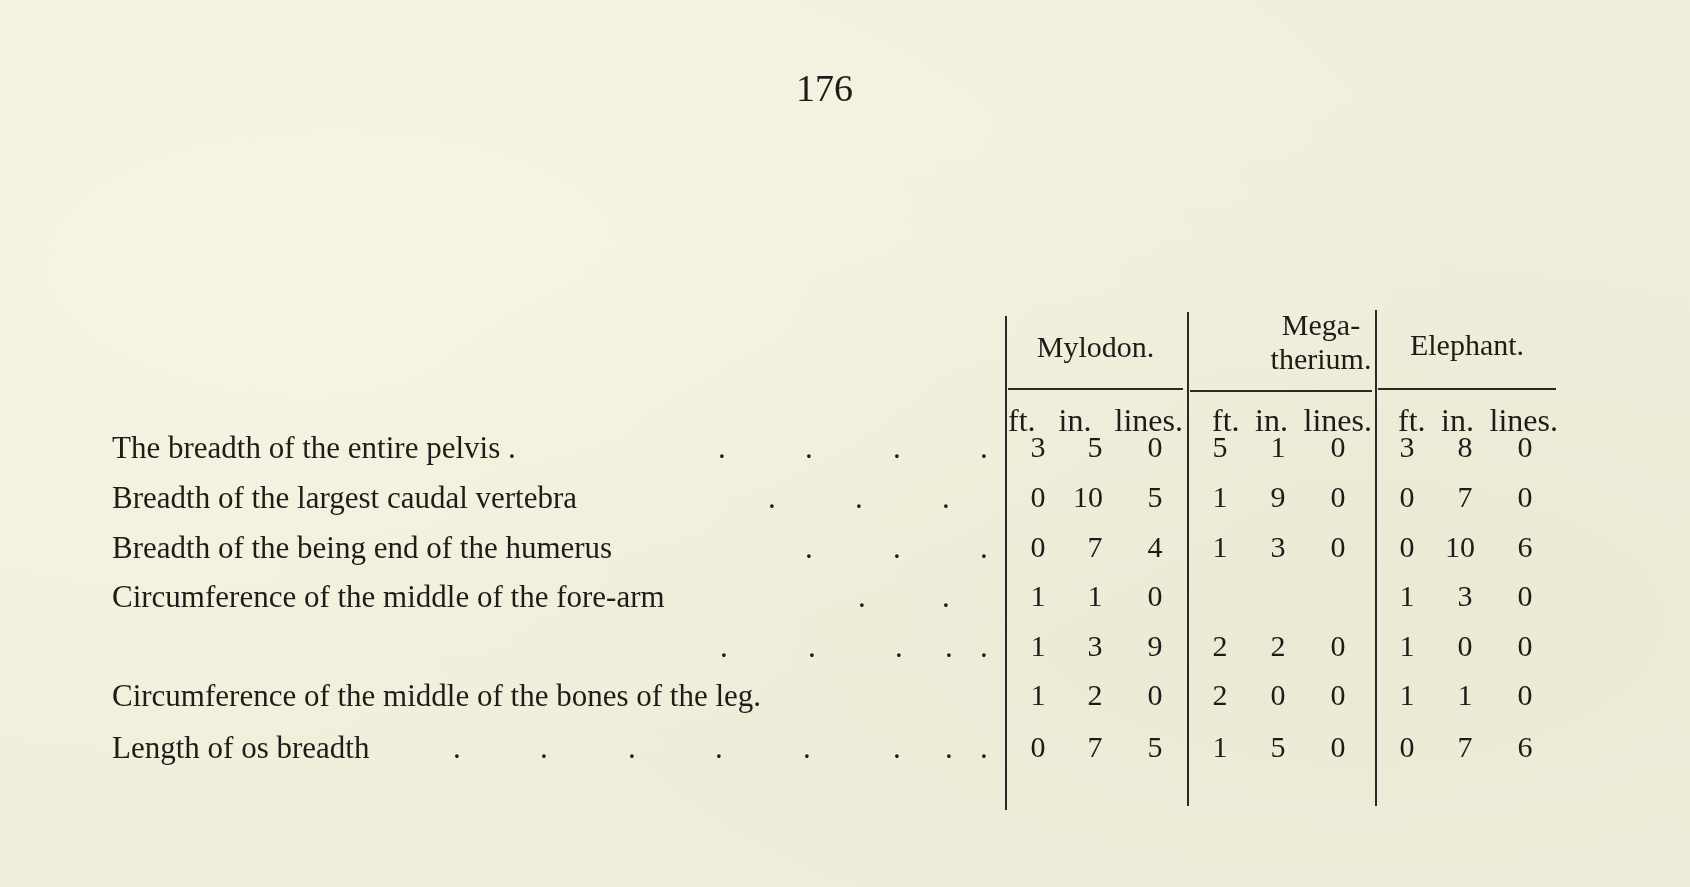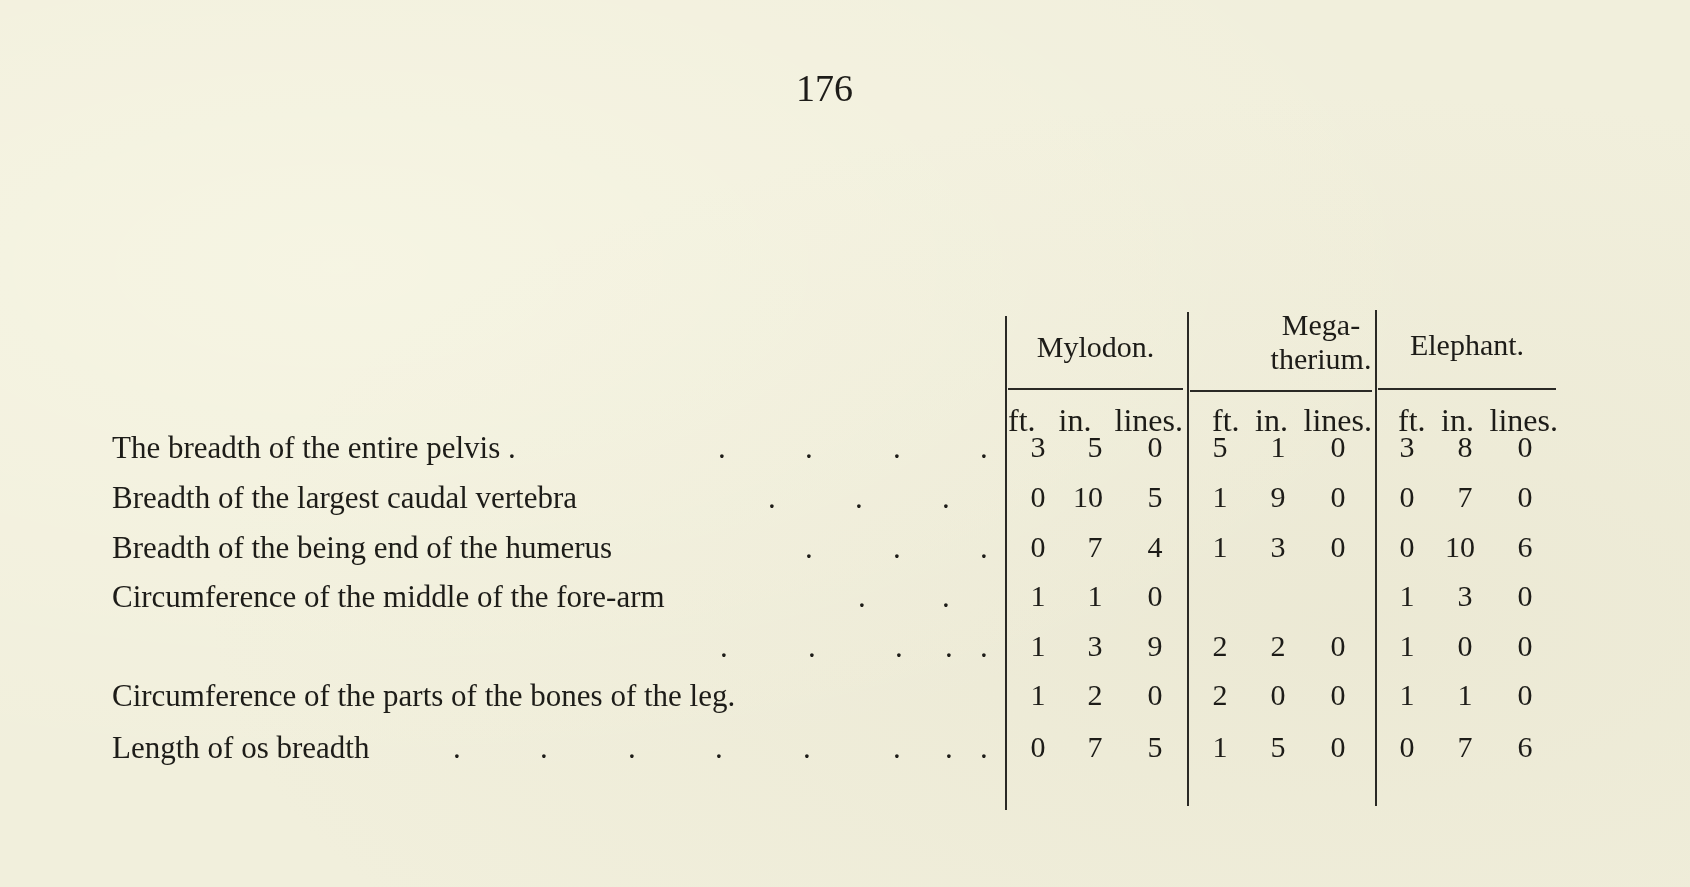--- a/index.html
+++ b/index.html
@@ -137,21 +137,21 @@
   <div class="unit-head" style="left:1398px; top:402px; width:160px;">
     <span>ft.</span>
     <span>in.</span>
     <span>lines.</span>
   </div>
 
   <div class="row-label" style="top:430px;">The breadth of the entire pelvis .</div>
   <div class="row-label" style="top:480px;">Breadth of the largest caudal vertebra</div>
   <div class="row-label" style="top:530px;">Breadth of the being end of the humerus</div>
   <div class="row-label" style="top:579px;">Circumference of the middle of the fore-arm</div>
-  <div class="row-label" style="top:678px;">Circumference of the parts of the bones of the leg.</div>
+  <div class="row-label" style="top:678px;">Circumference of the middle of the bones of the leg.</div>
   <div class="row-label" style="top:730px;">Length of os breadth</div>
 
   <div class="leaders" style="top:430px; left:0;">
     <span style="left:718px;">.</span>
       <span style="left:805px;">.</span>
       <span style="left:893px;">.</span>
       <span style="left:980px;">.</span>
   </div>
   <div class="leaders" style="top:480px; left:0;">
     <span style="left:768px;">.</span>

